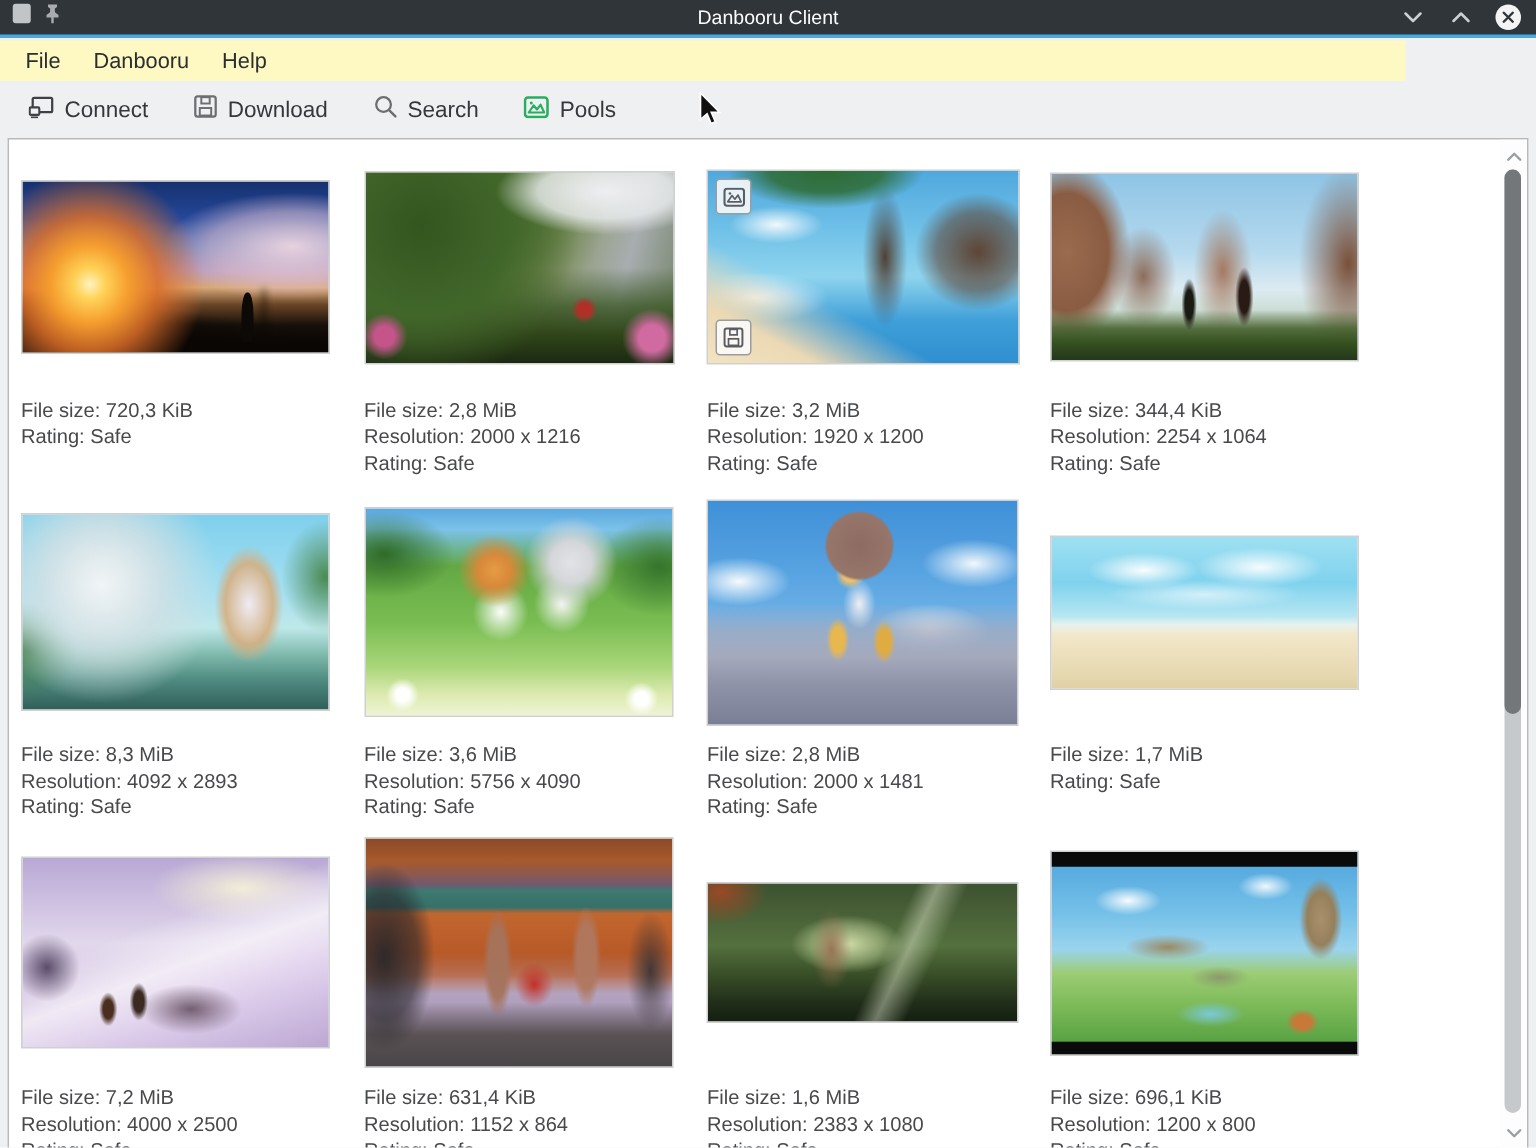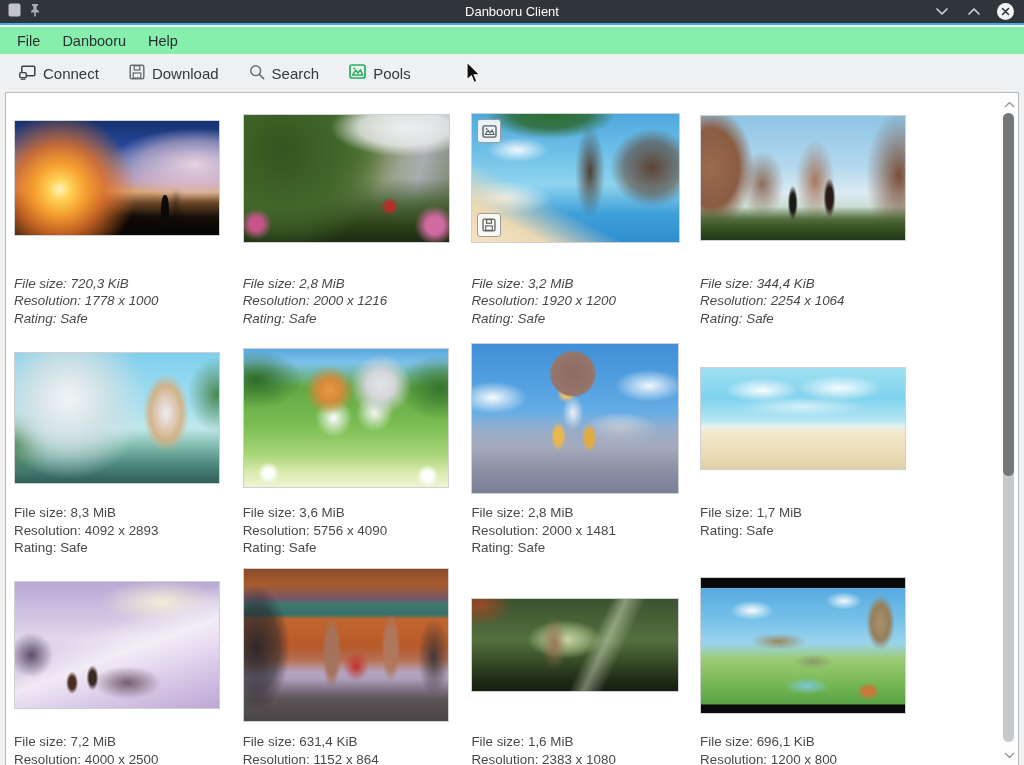--- a/index.html
+++ b/index.html
@@ -12,41 +12,41 @@
     display:flex; align-items:center; }
   .tb-left { display:flex; align-items:center; gap:8px; padding-left:8px; }
   .tb-title { position:absolute; left:0; right:0; text-align:center;
     color:#fcfcfc; font-size:13px; pointer-events:none; }
   .tb-right { margin-left:auto; display:flex; align-items:center; gap:14px; padding-right:10px; z-index:2; }
   .tb-btn { width:18px; height:18px; display:flex; align-items:center; justify-content:center; }
   .close-circle { width:17px; height:17px; border-radius:50%; background:#f3f4f4;
     display:flex; align-items:center; justify-content:center; }
 
   
-  .menubar { position:absolute; top:27px; left:0; width:1024px; height:27px;
-    background:#86efac; display:flex; align-items:center; padding-left:6px; }
+  .menubar { position:absolute; top:27px; left:0; width:937px; height:27px;
+    background:#fef9c3; display:flex; align-items:center; padding-left:6px; }
   .menu-item { font-size:14.5px; color:#2b2e31; padding:4px 11px; }
 
   
   .toolbar { position:absolute; top:54px; left:0; width:1024px; height:38px;
     background:#eff0f1; display:flex; align-items:center; padding-left:10px; }
   .tool-btn { display:flex; align-items:center; gap:7px; padding:6px 9px; margin-right:12px;
     font-size:15px; color:#34383c; border-radius:3px; }
 
   
   .content { position:absolute; top:92px; left:5px; width:1014px; height:675px;
     background:#ffffff; border:1px solid #b7babc; overflow:hidden; }
   .grid-area { position:absolute; top:0; left:0; right:18px; bottom:0; padding:20px 0 0 8px; }
   .grid-row { display:grid; grid-template-columns:repeat(4, 228.7px); }
   .row1 { margin-bottom:15px; }
   .row2 { margin-bottom:12px; }
   .row1 .thumb-slot { height:130px; }
   .row2 .thumb-slot { height:152px; }
   .row3 .thumb-slot { height:154px; }
-  .row1 .meta { margin-top:32px;font-style:italic; }
+  .row1 .meta { margin-top:22px; }
   .row2 .meta { margin-top:10px; }
   .row3 .meta { margin-top:11px; }
   .thumb-slot { display:flex; align-items:center; }
   .thumb { position:relative; border:1px solid #cfd0d1; }
   .meta-line { font-size:13.4px; line-height:17.4px; color:#47494c; }
 
   
   .ov-btn { position:absolute; left:5px; width:24px; height:24px; border-radius:3px;
     background:rgba(252,252,252,0.88); border:1px solid #9a9da0;
     display:flex; align-items:center; justify-content:center; }
@@ -255,21 +255,20 @@
 <div class="content">
   <div class="grid-area">
 
     <div class="grid-row row1">
       <div class="cell">
         <div class="thumb-slot">
           <div class="thumb art-sunset" style="width:206px;height:116px"></div>
         </div>
         <div class="meta">
           <div class="meta-line"><span>File size:</span> <span>720,3 KiB</span></div>
-          <div class="meta-line"><span>Resolution:</span> <span>1778 x 1000</span></div>
           <div class="meta-line"><span>Rating:</span> <span>Safe</span></div>
         </div>
       </div>
       <div class="cell">
         <div class="thumb-slot">
           <div class="thumb art-forest" style="width:207px;height:129px"></div>
         </div>
         <div class="meta">
           <div class="meta-line"><span>File size:</span> <span>2,8 MiB</span></div>
           <div class="meta-line"><span>Resolution:</span> <span>2000 x 1216</span></div>

